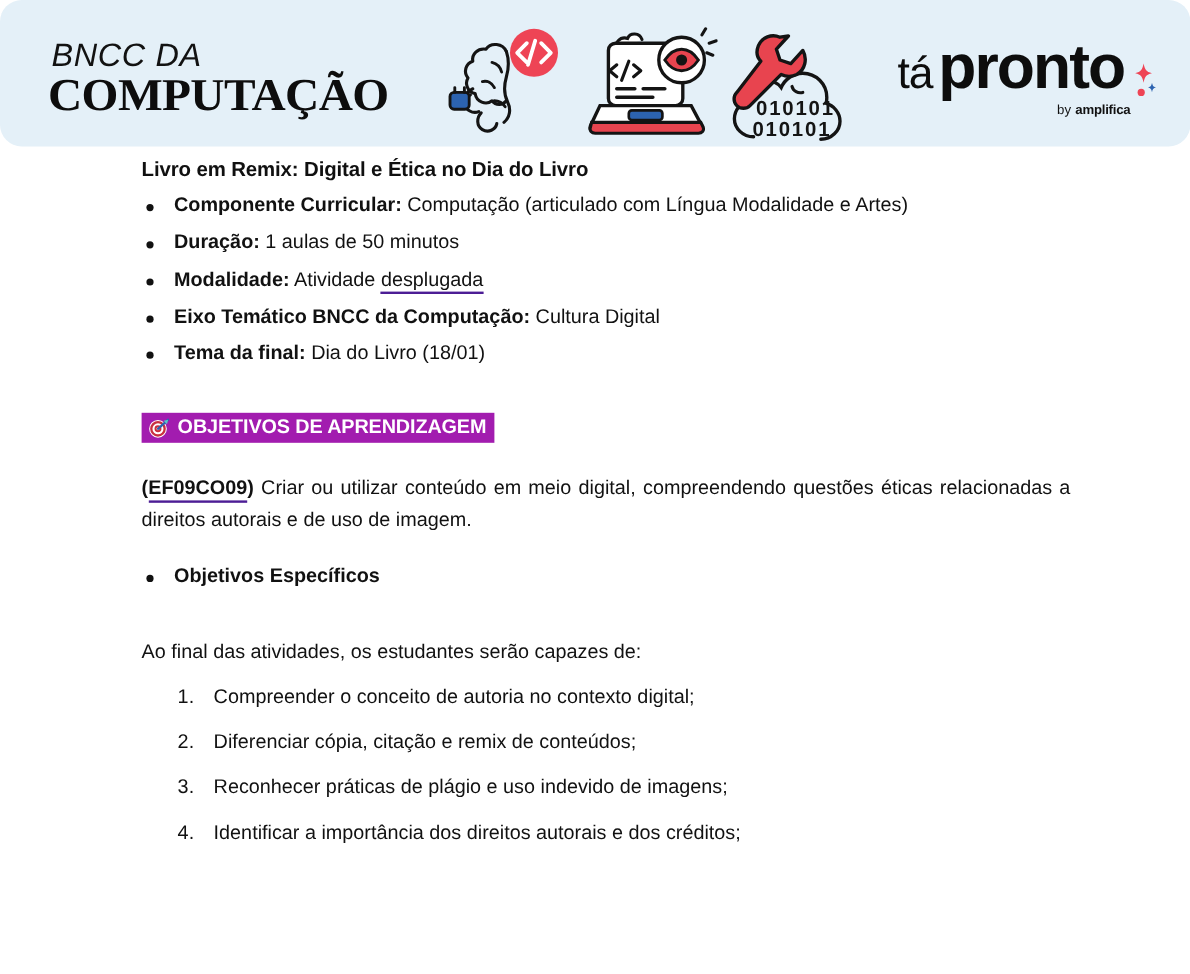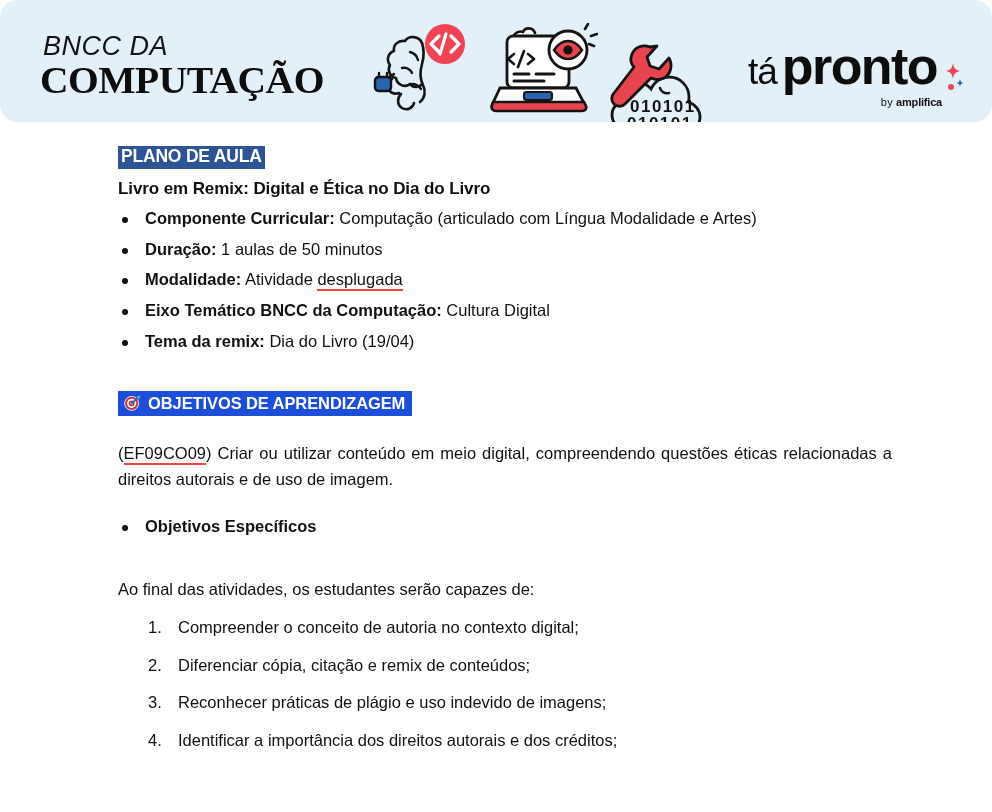--- a/index.html
+++ b/index.html
@@ -69,27 +69,27 @@
     position: absolute;
     left: 372px;
     top: 18px;
     width: 350px;
     height: 105px;
   }
   .icon-cluster svg { display: block; }
   .ic { position: absolute; }
   .ic-brain  { left: 0px;   top: 4px; }
   .ic-laptop { left: 118px; top: 0px; }
-  .ic-wrench { left: 228px; top: 24px; }
+  .ic-wrench { left: 228px; top: 8px; }
 
   
   .brand-pronto {
     position: absolute;
     left: 748px;
-    top: 40px;
+    top: 30px;
     width: 210px;
     user-select: none;
   }
   .brand-pronto .pronto-row {
     display: flex;
     align-items: baseline;
     line-height: 1;
   }
   .brand-pronto .p-ta {
     font-family: "Liberation Sans", sans-serif;
@@ -187,30 +187,30 @@
     left: 4px;
     top: 9px;
     width: 6px;
     height: 6px;
     background: #111111;
     border-radius: 50%;
   }
   ul.meta-list > li b { font-weight: 700; }
 
   .spell {
-    border-bottom: 2px solid #ef4444;
+    border-bottom: 2px solid #4c1d95;
     padding-bottom: 1px;
   }
 
   
   .banner-red {
     display: inline-flex;
     align-items: center;
     gap: 7px;
-    background: #1d4ed8;
+    background: #a21caf;
     color: #ffffff;
     font-weight: 700;
     font-size: 16.5px;
     letter-spacing: -0.1px;
     padding: 3px 7px 4px 6px;
     margin-top: 38px;
     line-height: 1.1;
   }
   .banner-red .bn-icon {
     display: inline-block;
@@ -218,21 +218,21 @@
     flex: 0 0 auto;
   }
 
   .skill-para {
     font-size: 16.5px;
     color: #111111;
     line-height: 1.58;
     text-align: justify;
     margin-top: 24px;
   }
-  .skill-para .code { font-weight: 400; }
+  .skill-para .code { font-weight: 700; }
 
   ul.sub-bullets {
     list-style: none;
     margin: 24px 0 12px 0;
     padding: 0;
   }
   ul.sub-bullets > li {
     position: relative;
     font-size: 16.5px;
     font-weight: 700;
@@ -356,42 +356,39 @@
         <span>by </span><b>amplifica</b>
       </div>
     </div>
 
   </div>
 </header>
 
 <main class="doc-body">
   <div class="page">
 
-    <div class="title-row">
-      <span class="hl-blue">PLANO DE AULA</span>
-    </div>
 
     <div class="doc-subtitle">Livro em Remix: Digital e Ética no Dia do Livro</div>
 
 
     <ul class="meta-list">
       <li>
         <b>Componente Curricular:</b><span> Computação (articulado com Língua Modalidade e Artes)</span>
       </li>
       <li>
         <b>Duração:</b><span> 1 aulas de 50 minutos</span>
       </li>
       <li>
         <b>Modalidade:</b><span> Atividade </span><span class="spell">desplugada</span>
       </li>
       <li>
         <b>Eixo Temático BNCC da Computação:</b><span> Cultura Digital</span>
       </li>
       <li>
-        <b>Tema da remix:</b><span> Dia do Livro (19/04)</span>
+        <b>Tema da final:</b><span> Dia do Livro (18/01)</span>
       </li>
     </ul>
 
     <div class="banner-red">
       <span class="bn-icon">
         <svg width="17" height="17" viewBox="0 0 20 20" fill="none">
           <circle cx="9" cy="11" r="8.2" fill="#C9303F" stroke="#ffffff" stroke-width="1"></circle>
           <circle cx="9" cy="11" r="5.4" fill="#ffffff"></circle>
           <circle cx="9" cy="11" r="3.4" fill="#C9303F"></circle>
           <circle cx="9" cy="11" r="1.4" fill="#ffffff"></circle>

